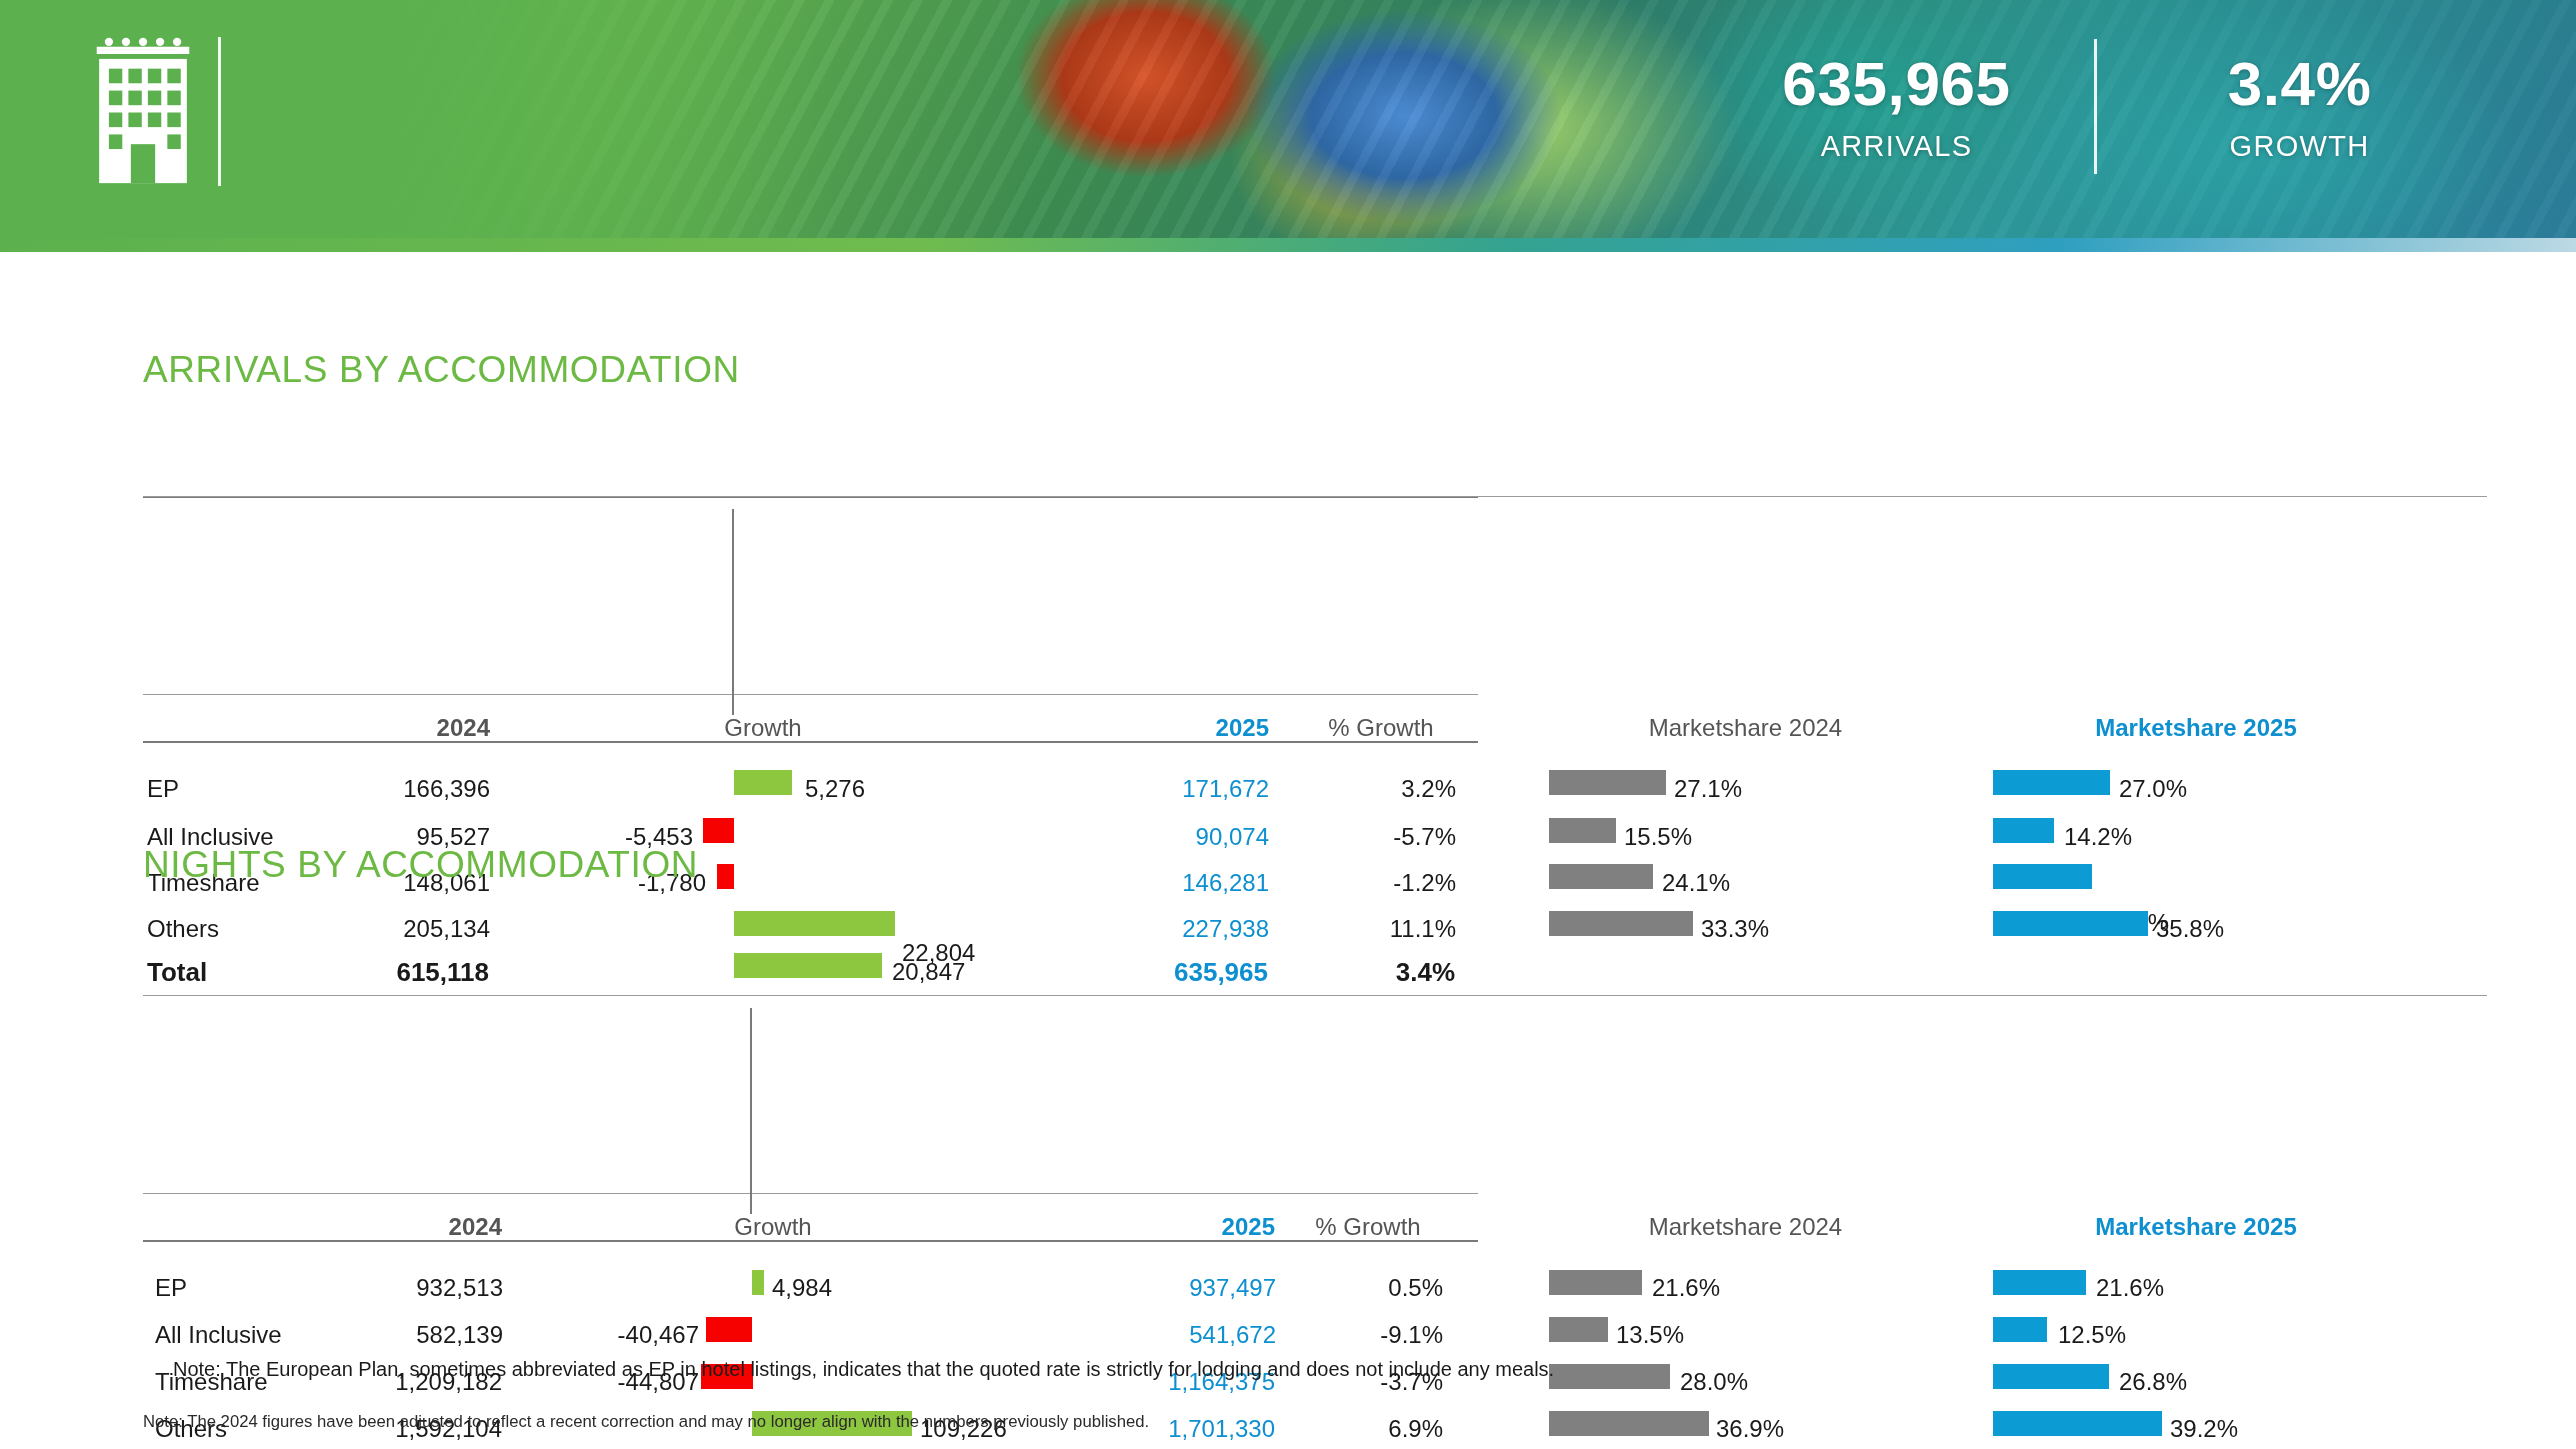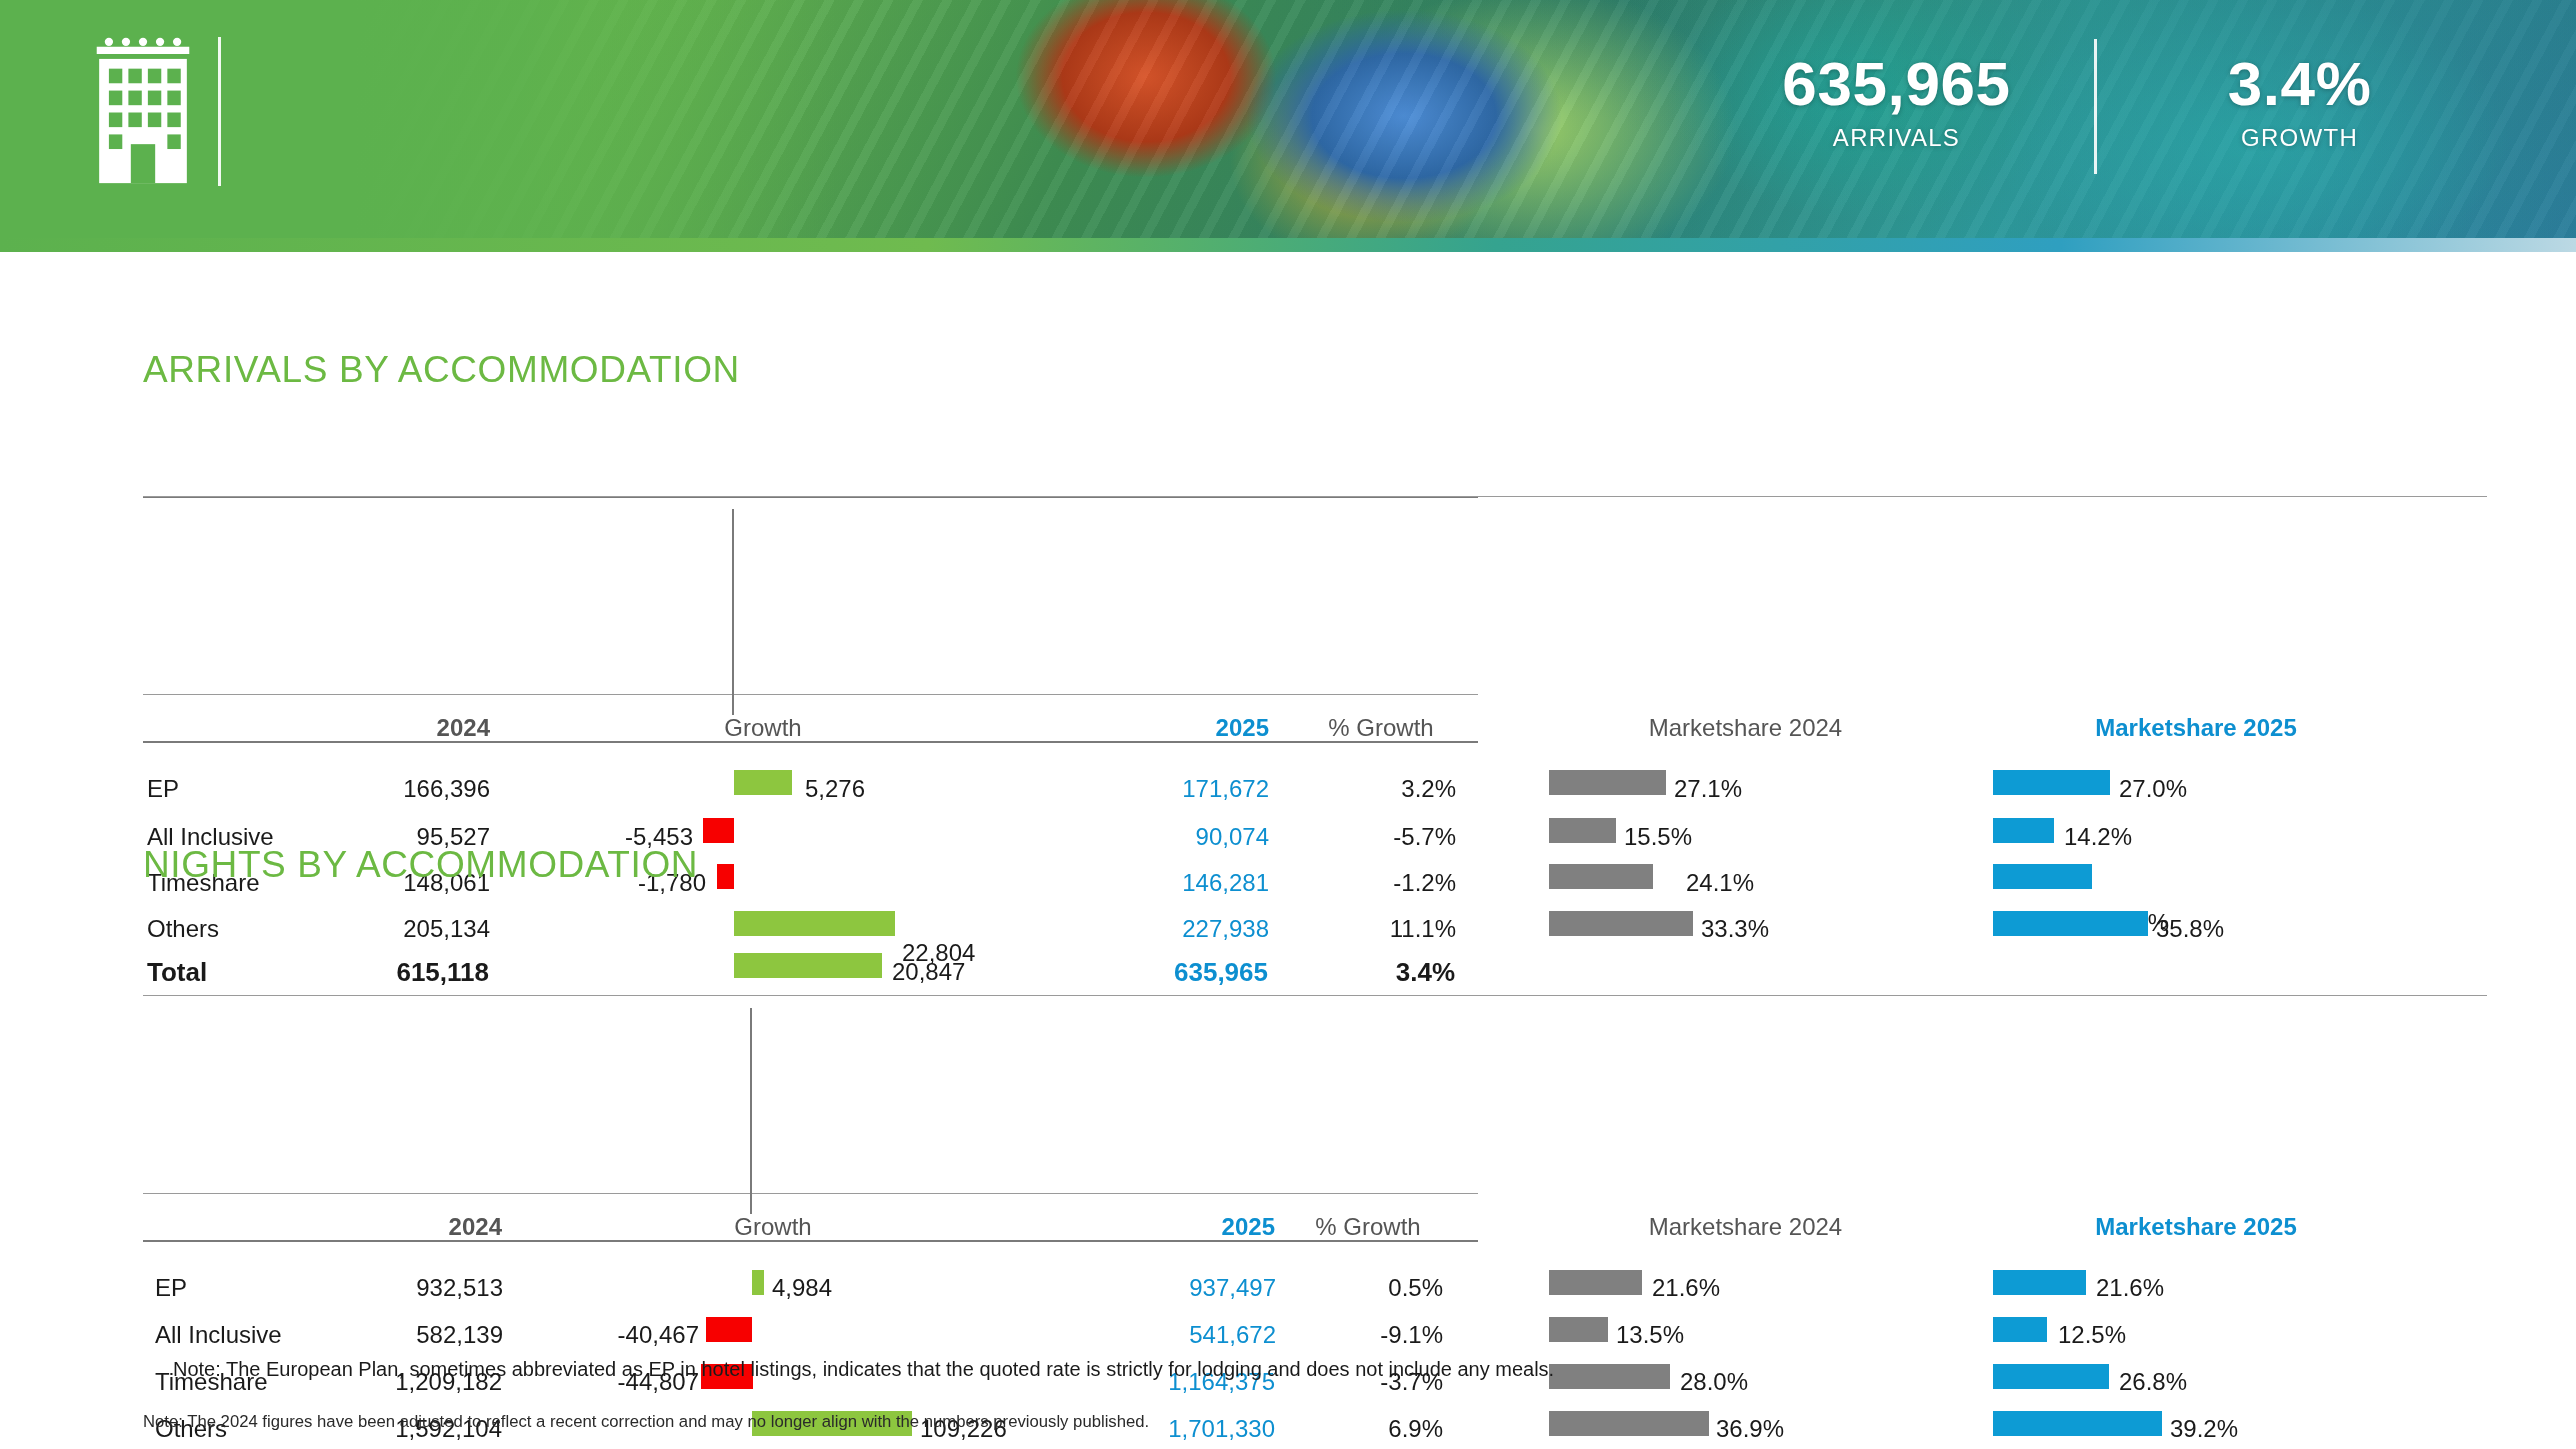--- a/index.html
+++ b/index.html
@@ -71,21 +71,21 @@
   .kpi-block {
     position: absolute;
     top: 52px;
     text-align: center;
     color: #ffffff;
     text-shadow: 0 1.3px 5.2px rgba(0,0,0,0.28);
   }
   .kpi-arrivals { left: 1726px; width: 341px; }
   .kpi-growth   { left: 2177px; width: 245px; }
   .kpi-value { font-size: 62px; font-weight: bold; line-height: 1.02; letter-spacing: 0.6px; }
-  .kpi-label { font-size: 24px; letter-spacing: 1.3px; margin-top: 9px; }
+  .kpi-label { font-size: 29px; letter-spacing: 1.3px; margin-top: 15px; }
   .kpi-sep {
     position: absolute; left: 2094px; top: 39px;
     width: 2.6px; height: 135px;
     background: rgba(255,255,255,0.9);
   }
 
   
   .section-title {
     color: #6cb943;
     font-size: 37px;
@@ -225,21 +225,21 @@
   <div class="bar bar-blue" style="left:1993px; top:566px; width:61px;"></div>
   <div class="num" style="left:2064px; top:571px; width:116px; text-align:left;">14.2%</div>
 
   <div class="row-label" style="left:147px; top:617px;">Timeshare</div>
   <div class="num" style="left:335px; top:617px; width:155px;">148,061</div>
   <div class="bar bar-red" style="left:717px; top:612px; width:17.4px;"></div>
   <div class="num" style="left:535px; top:617px; width:171px;">-1,780</div>
   <div class="num num-2025" style="left:1114px; top:617px; width:155px;">146,281</div>
   <div class="num" style="left:1314px; top:617px; width:142px;">-1.2%</div>
   <div class="bar bar-gray" style="left:1549px; top:612px; width:104px;"></div>
-  <div class="num" style="left:1662px; top:617px; width:116px; text-align:center;">24.1%</div>
+  <div class="num" style="left:1662px; top:617px; width:116px; text-align:left;">24.1%</div>
   <div class="bar bar-blue" style="left:1993px; top:612px; width:99px;"></div>
   <div class="num" style="left:2101px; top:617px; width:116px; text-align:left;margin-top:40px;">23.0%</div>
 
   <div class="row-label" style="left:147px; top:663px;">Others</div>
   <div class="num" style="left:335px; top:663px; width:155px;">205,134</div>
   <div class="bar bar-green" style="left:734px; top:659px; width:161px;"></div>
   <div class="num" style="left:902px; top:663px; width:148px; text-align:left;margin-top:24px;">22,804</div>
   <div class="num num-2025" style="left:1114px; top:663px; width:155px;">227,938</div>
   <div class="num" style="left:1314px; top:663px; width:142px;">11.1%</div>
   <div class="bar bar-gray" style="left:1549px; top:659px; width:144px;"></div>

